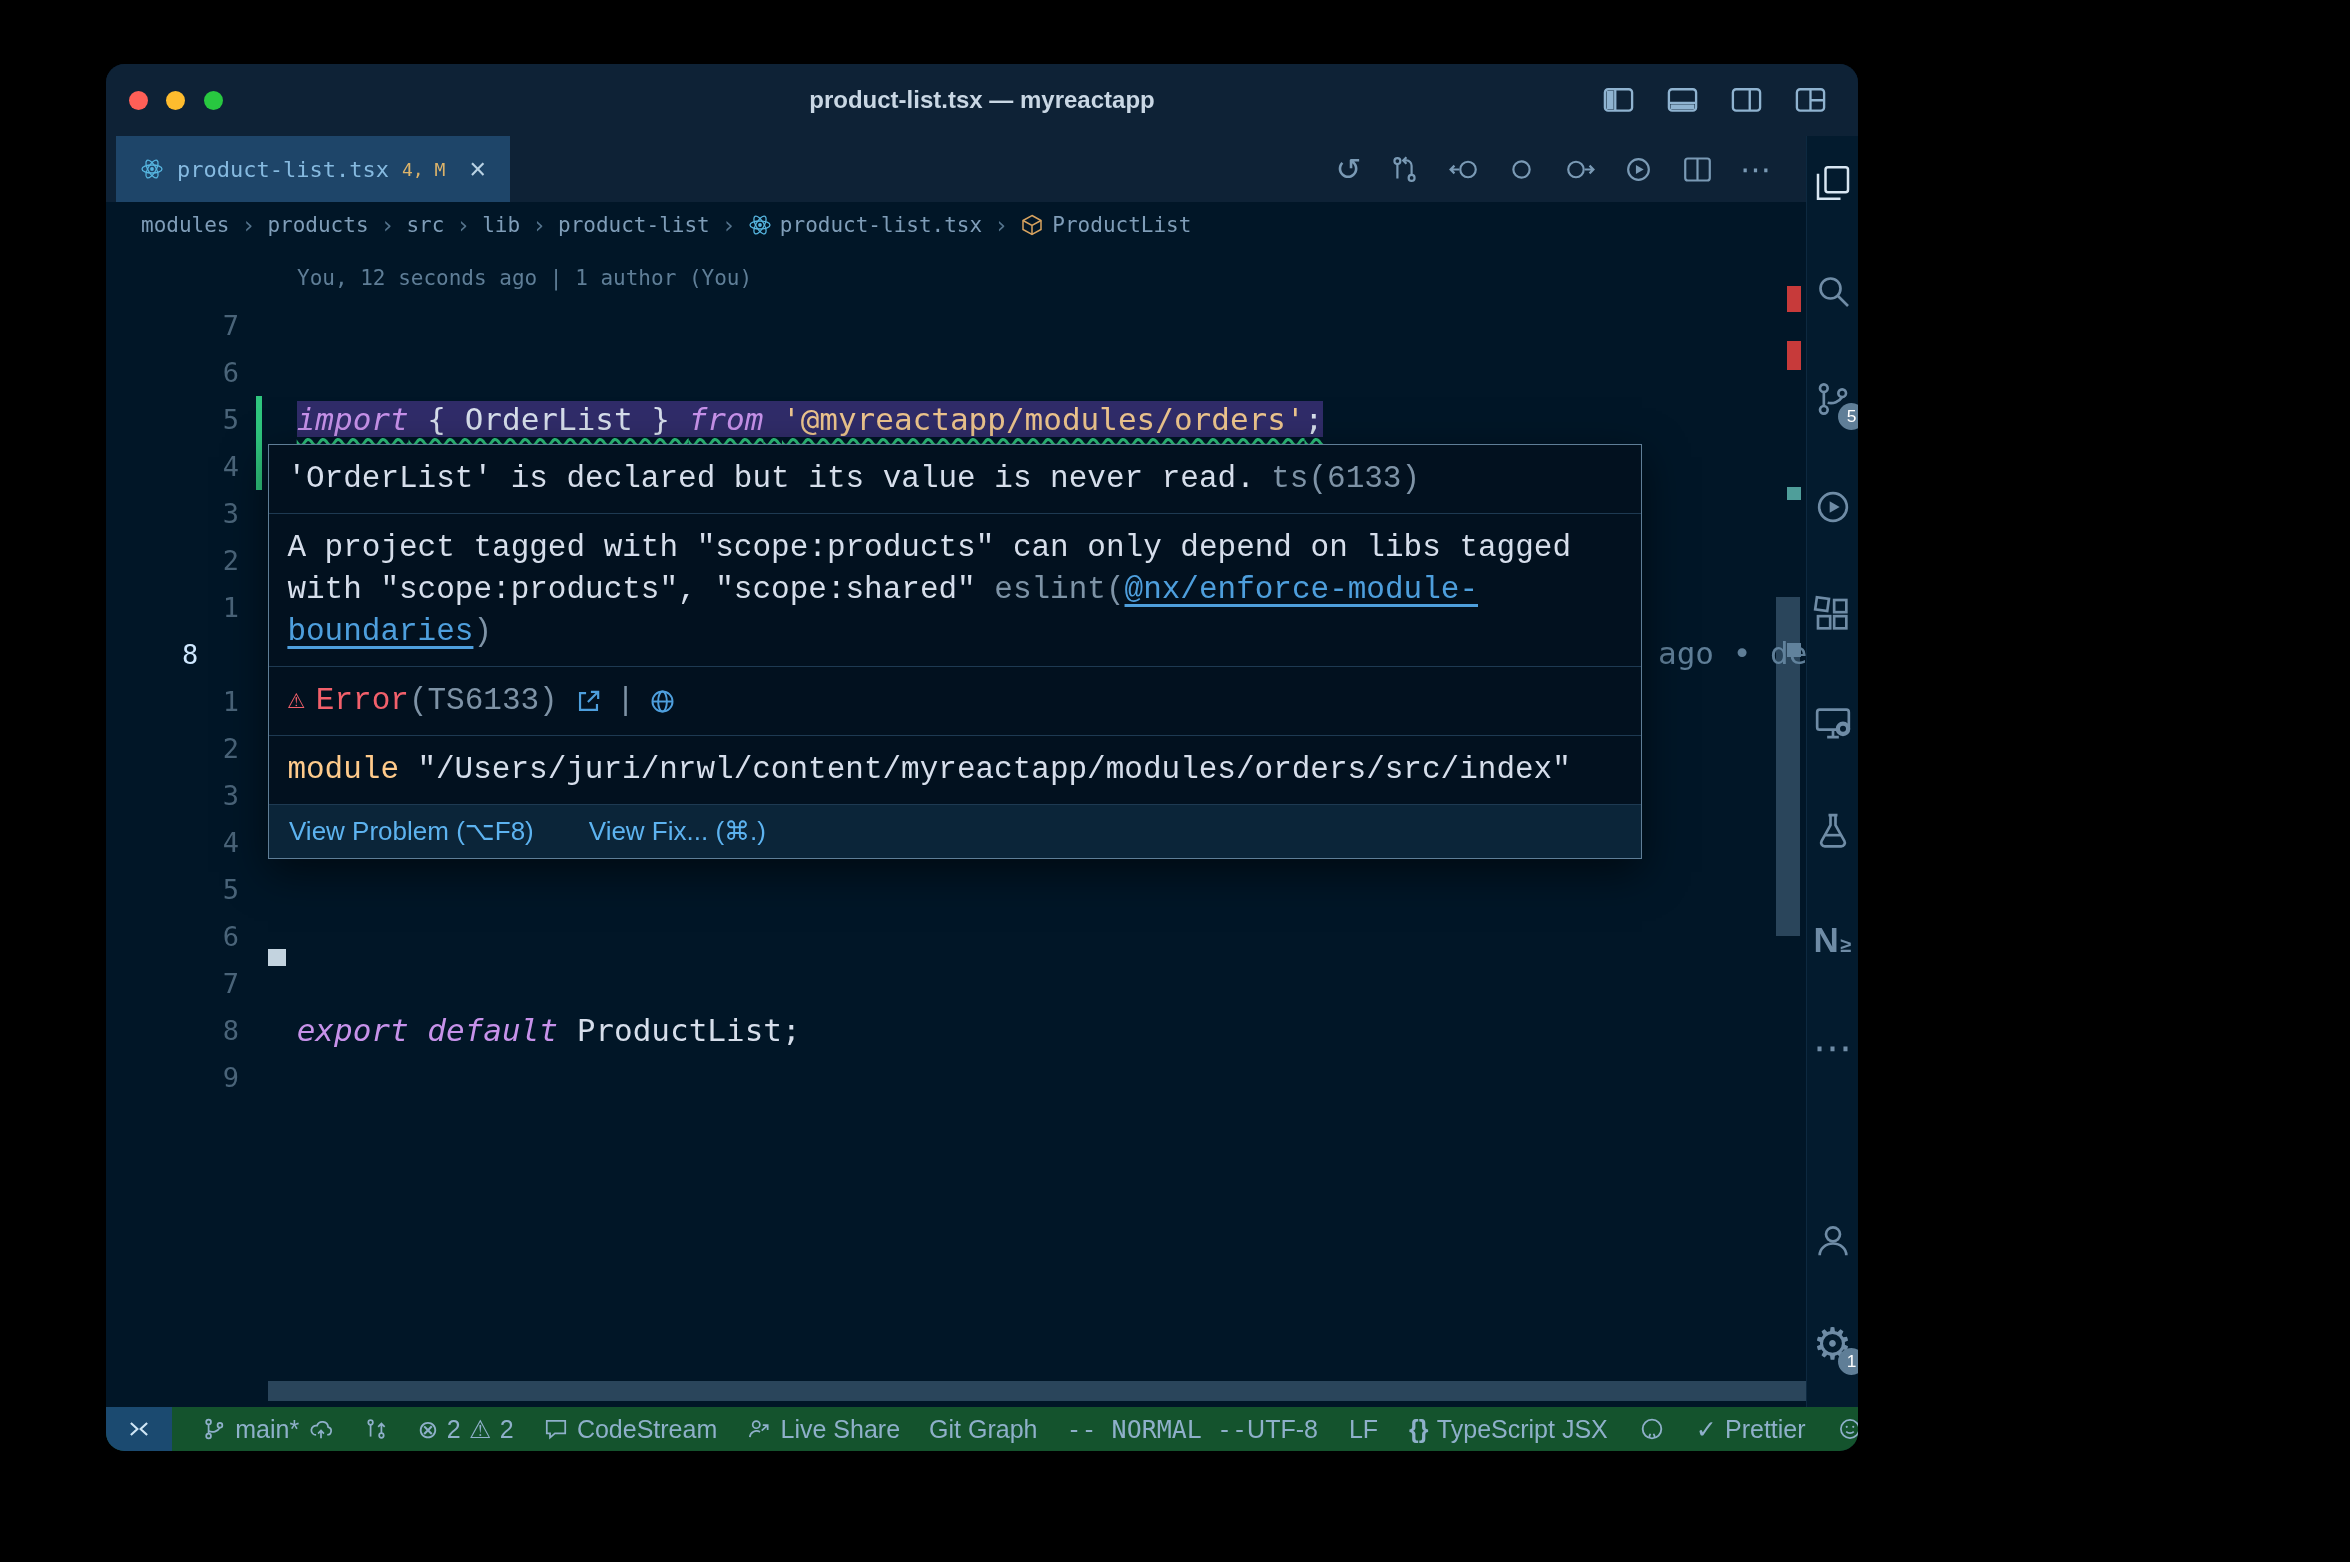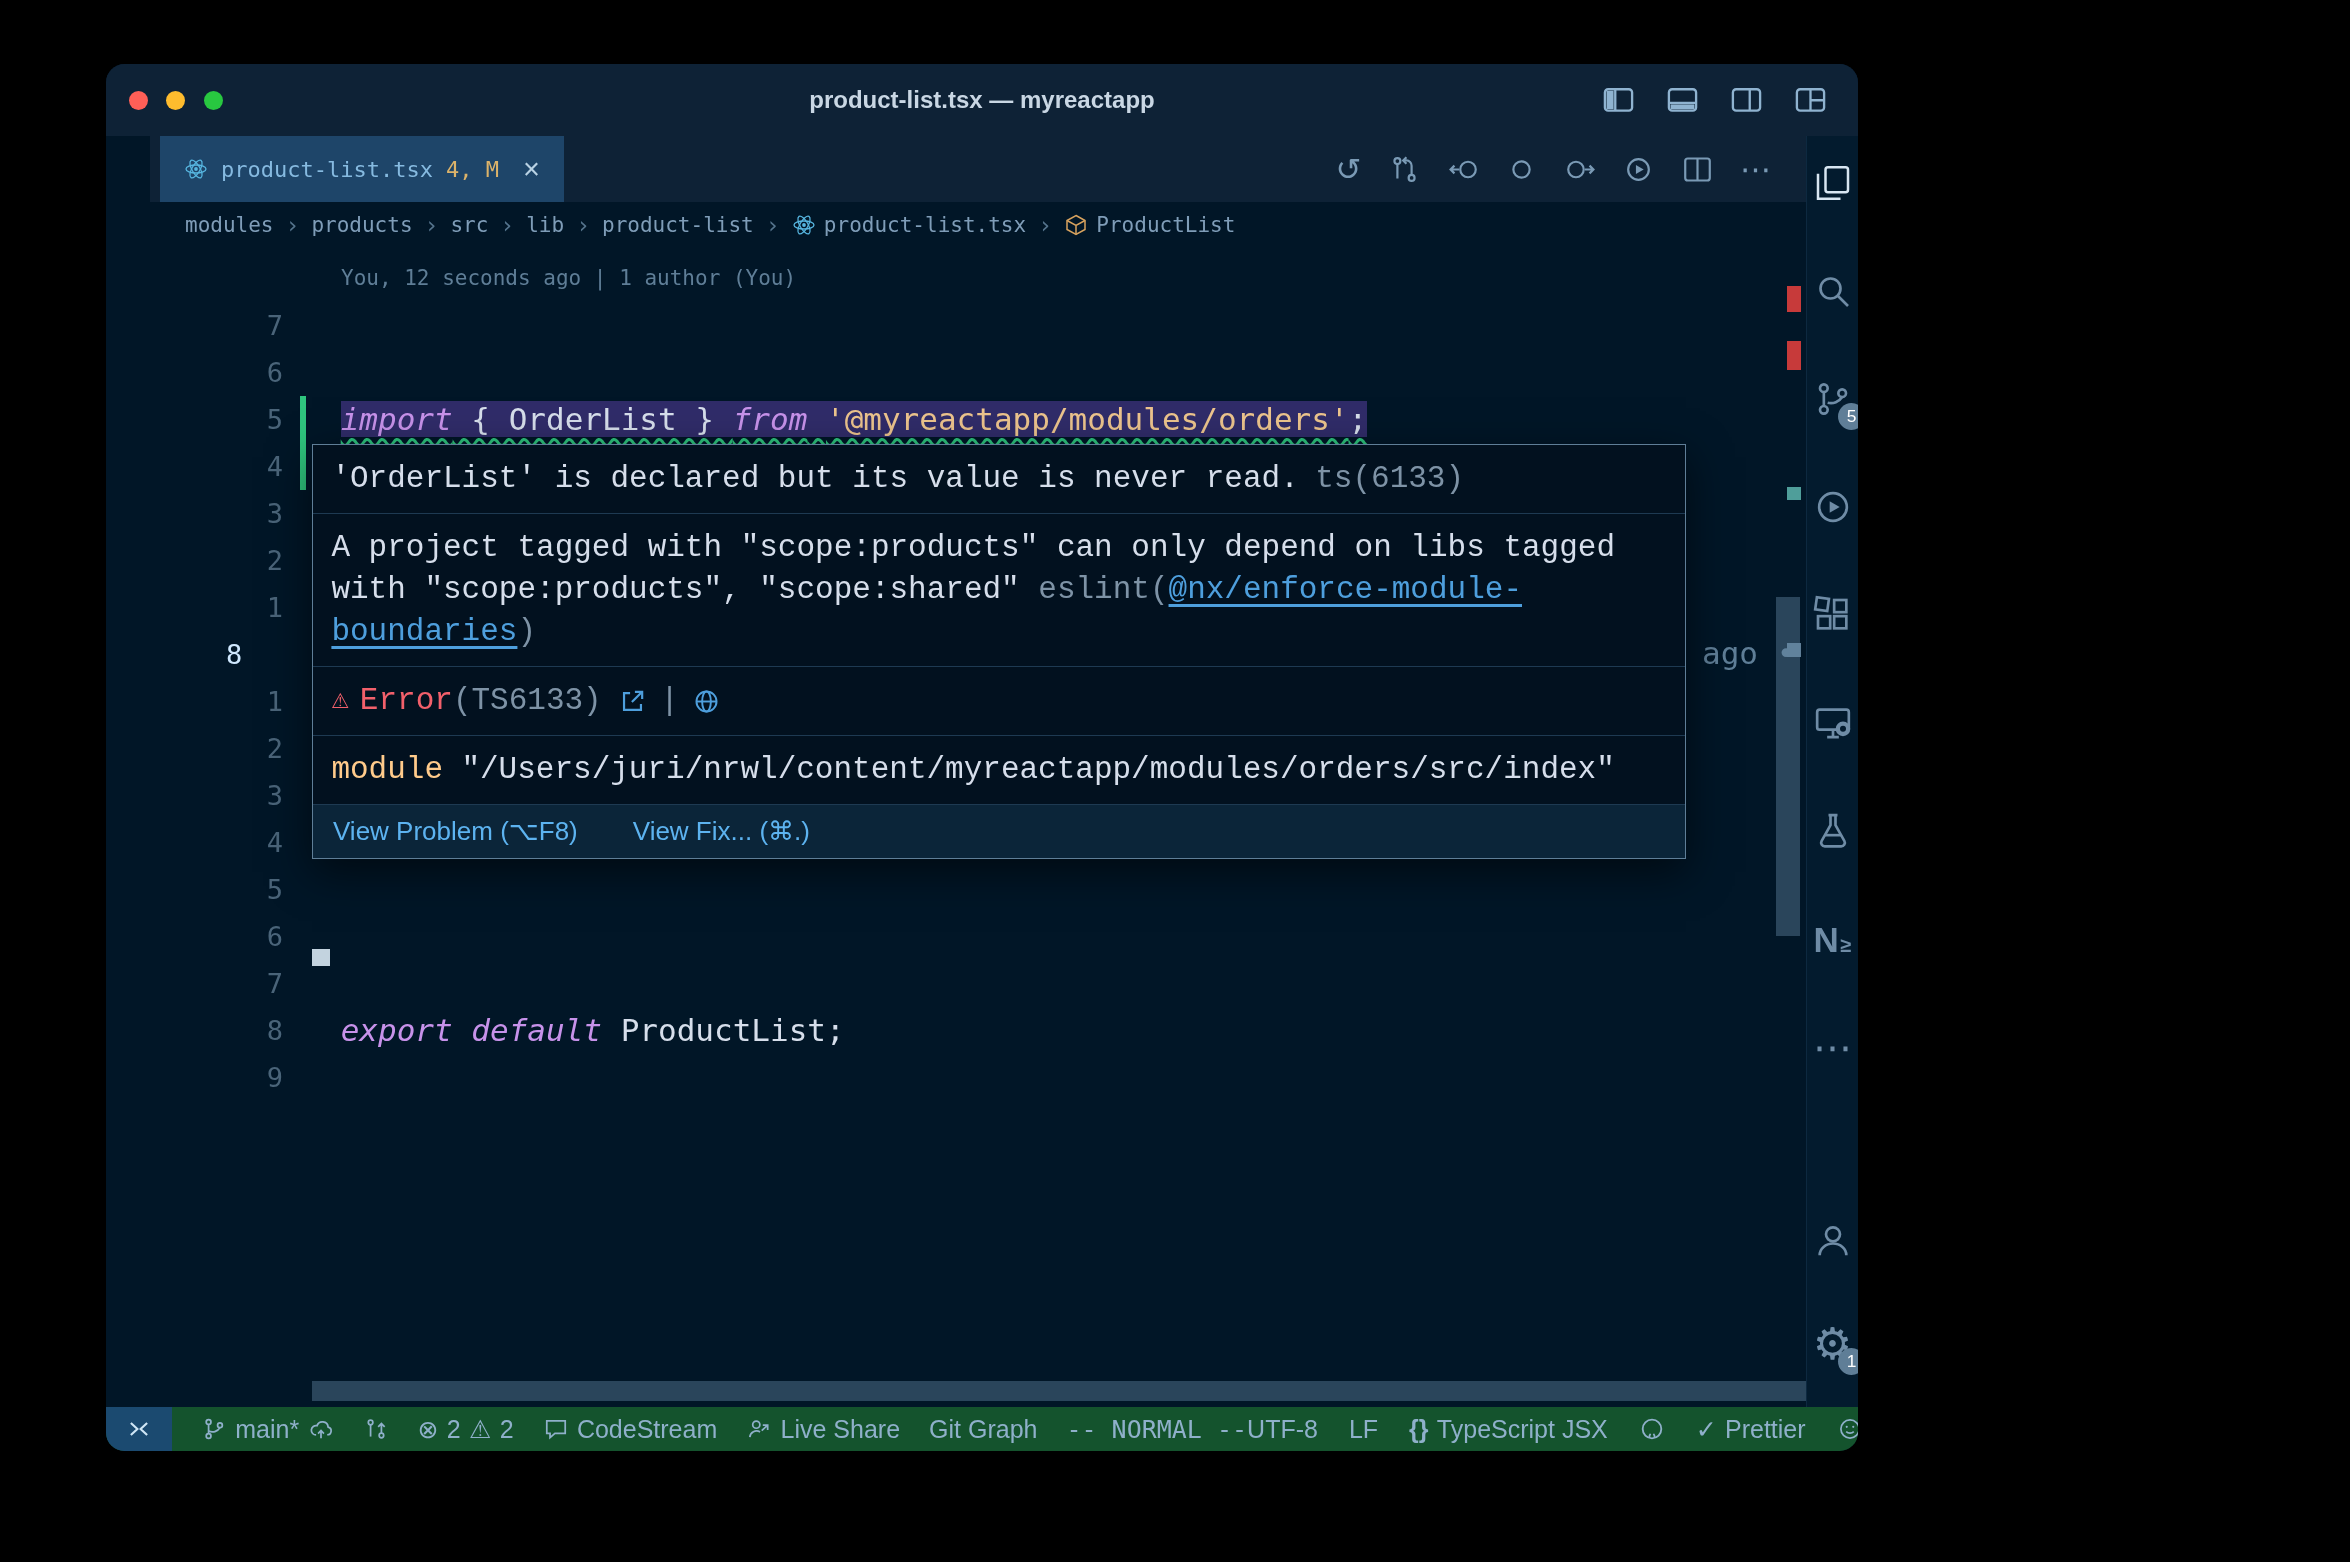--- a/index.html
+++ b/index.html
@@ -13,28 +13,28 @@
   
   .titlebar { flex:0 0 72px; background:#0e2236; display:flex; align-items:center; position:relative; }
   .traffic { display:flex; gap:18.4px; padding-left:23px; }
   .tl { width:19px; height:19px; border-radius:50%; }
   .tl.red{background:#ff5f57}.tl.yellow{background:#febc2e}.tl.green{background:#28c840}
   .wtitle { position:absolute; left:50%; transform:translateX(-50%); color:#c9d7e4; font-size:24px; font-weight:bold; white-space:nowrap; }
   .layout-controls { margin-left:auto; display:flex; gap:31px; padding-right:31px; color:#8fb3d0; align-items:center; }
   .tb-ic { width:33px; height:28.5px; }
 
   
-  .main { flex:1; display:flex; min-height:0;margin-left:44px; }
+  .main { flex:1; display:flex; min-height:0; }
   .editor-col { width:2086px; display:flex; flex-direction:column; min-height:0; }
 
   
   .tabstrip { flex:0 0 66px; background:#0e2236; display:flex; align-items:stretch; }
   .tab { display:flex; align-items:center; gap:13px; padding:0 24px; margin-left:10px; background:#1e4569; cursor:default; }
   .tab-label { font-family:"DejaVu Sans Mono",monospace; font-size:22px; color:#86bae0; }
-  .tab-badge { font-family:"DejaVu Sans Mono",monospace; font-size:22px; color:#dcb36a; }
+  .tab-badge { font-family:"DejaVu Sans Mono",monospace; font-size:18px; color:#dcb36a; }
   .tab-close { font-size:29px; color:#b9d2e4; margin-left:11px; line-height:1; }
   .editor-actions { margin-left:auto; display:flex; align-items:center; gap:27.5px; padding-right:35px; color:#7a9ab5; }
   .ea-ic { width:31px; height:31px; }
   .ea-glyph { font-size:31px; line-height:1; }
 
   
   .breadcrumbs { flex:0 0 46px; display:flex; align-items:center; padding-left:35px;
     font-family:"DejaVu Sans Mono",monospace; font-size:21px; color:#7f9db8; }
   .bc-sep { color:#54738c; margin:0 12px; font-size:23px; }
   .bc-ic { width:24px; height:24px; margin-right:8.3px; vertical-align:-3.7px; }

